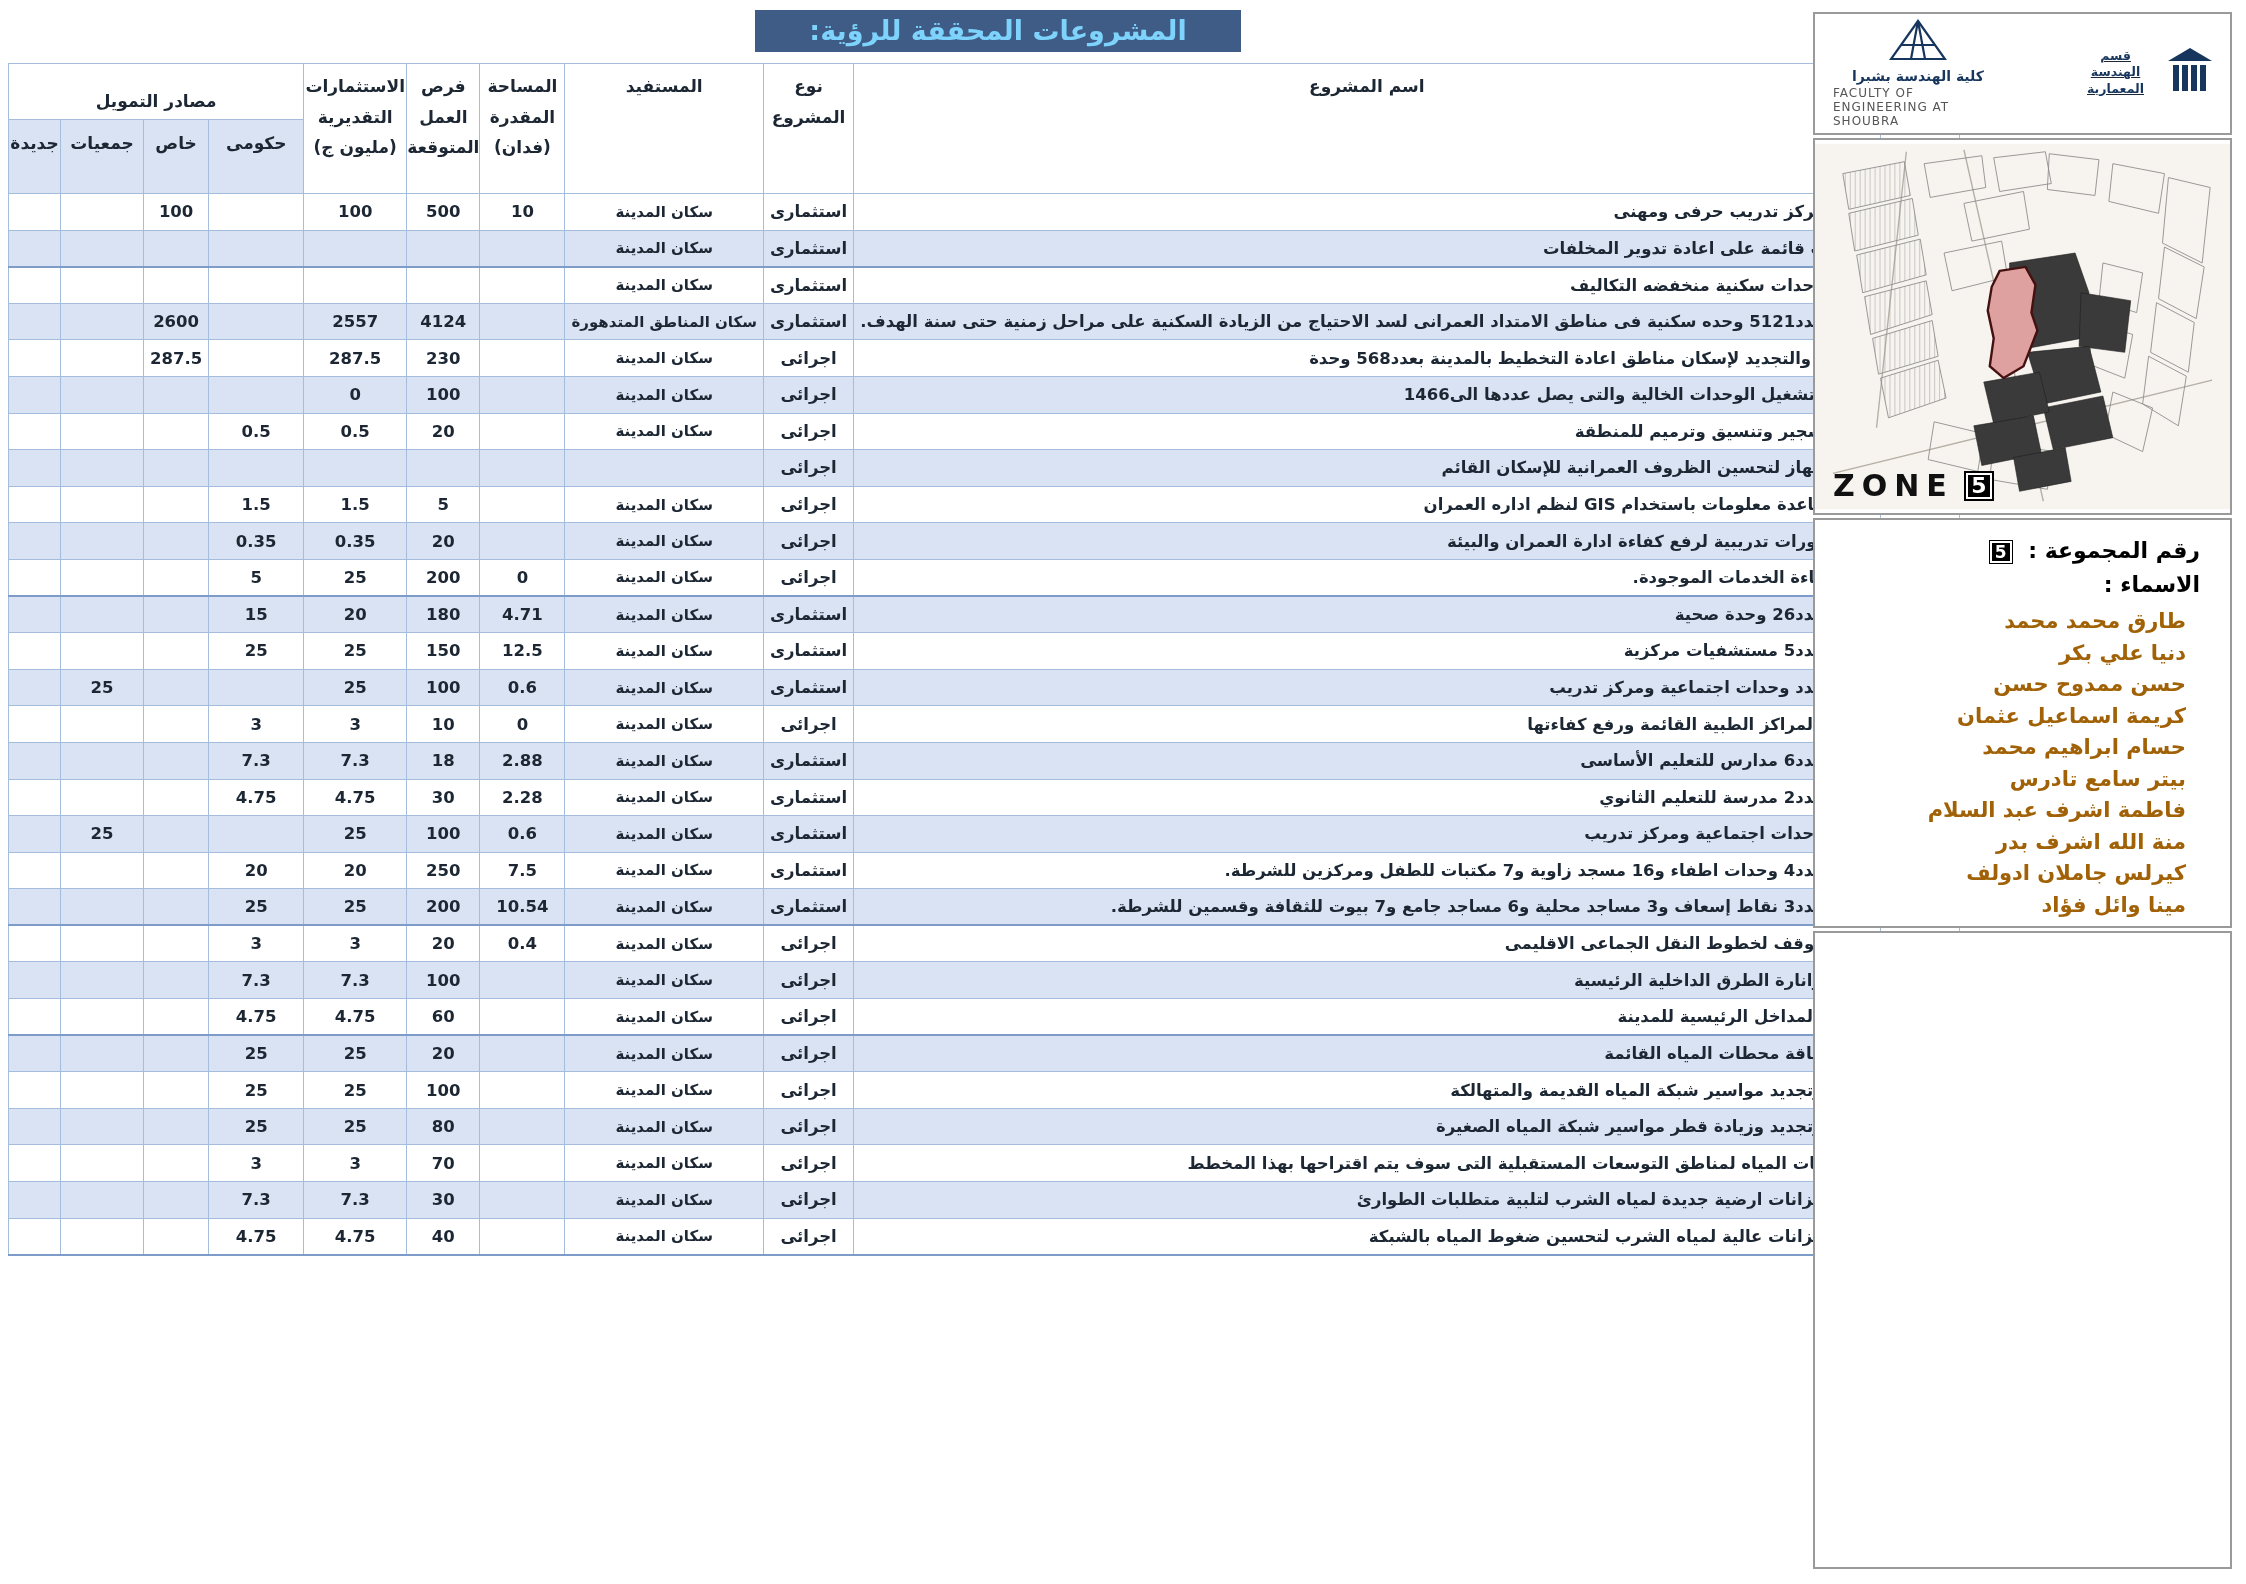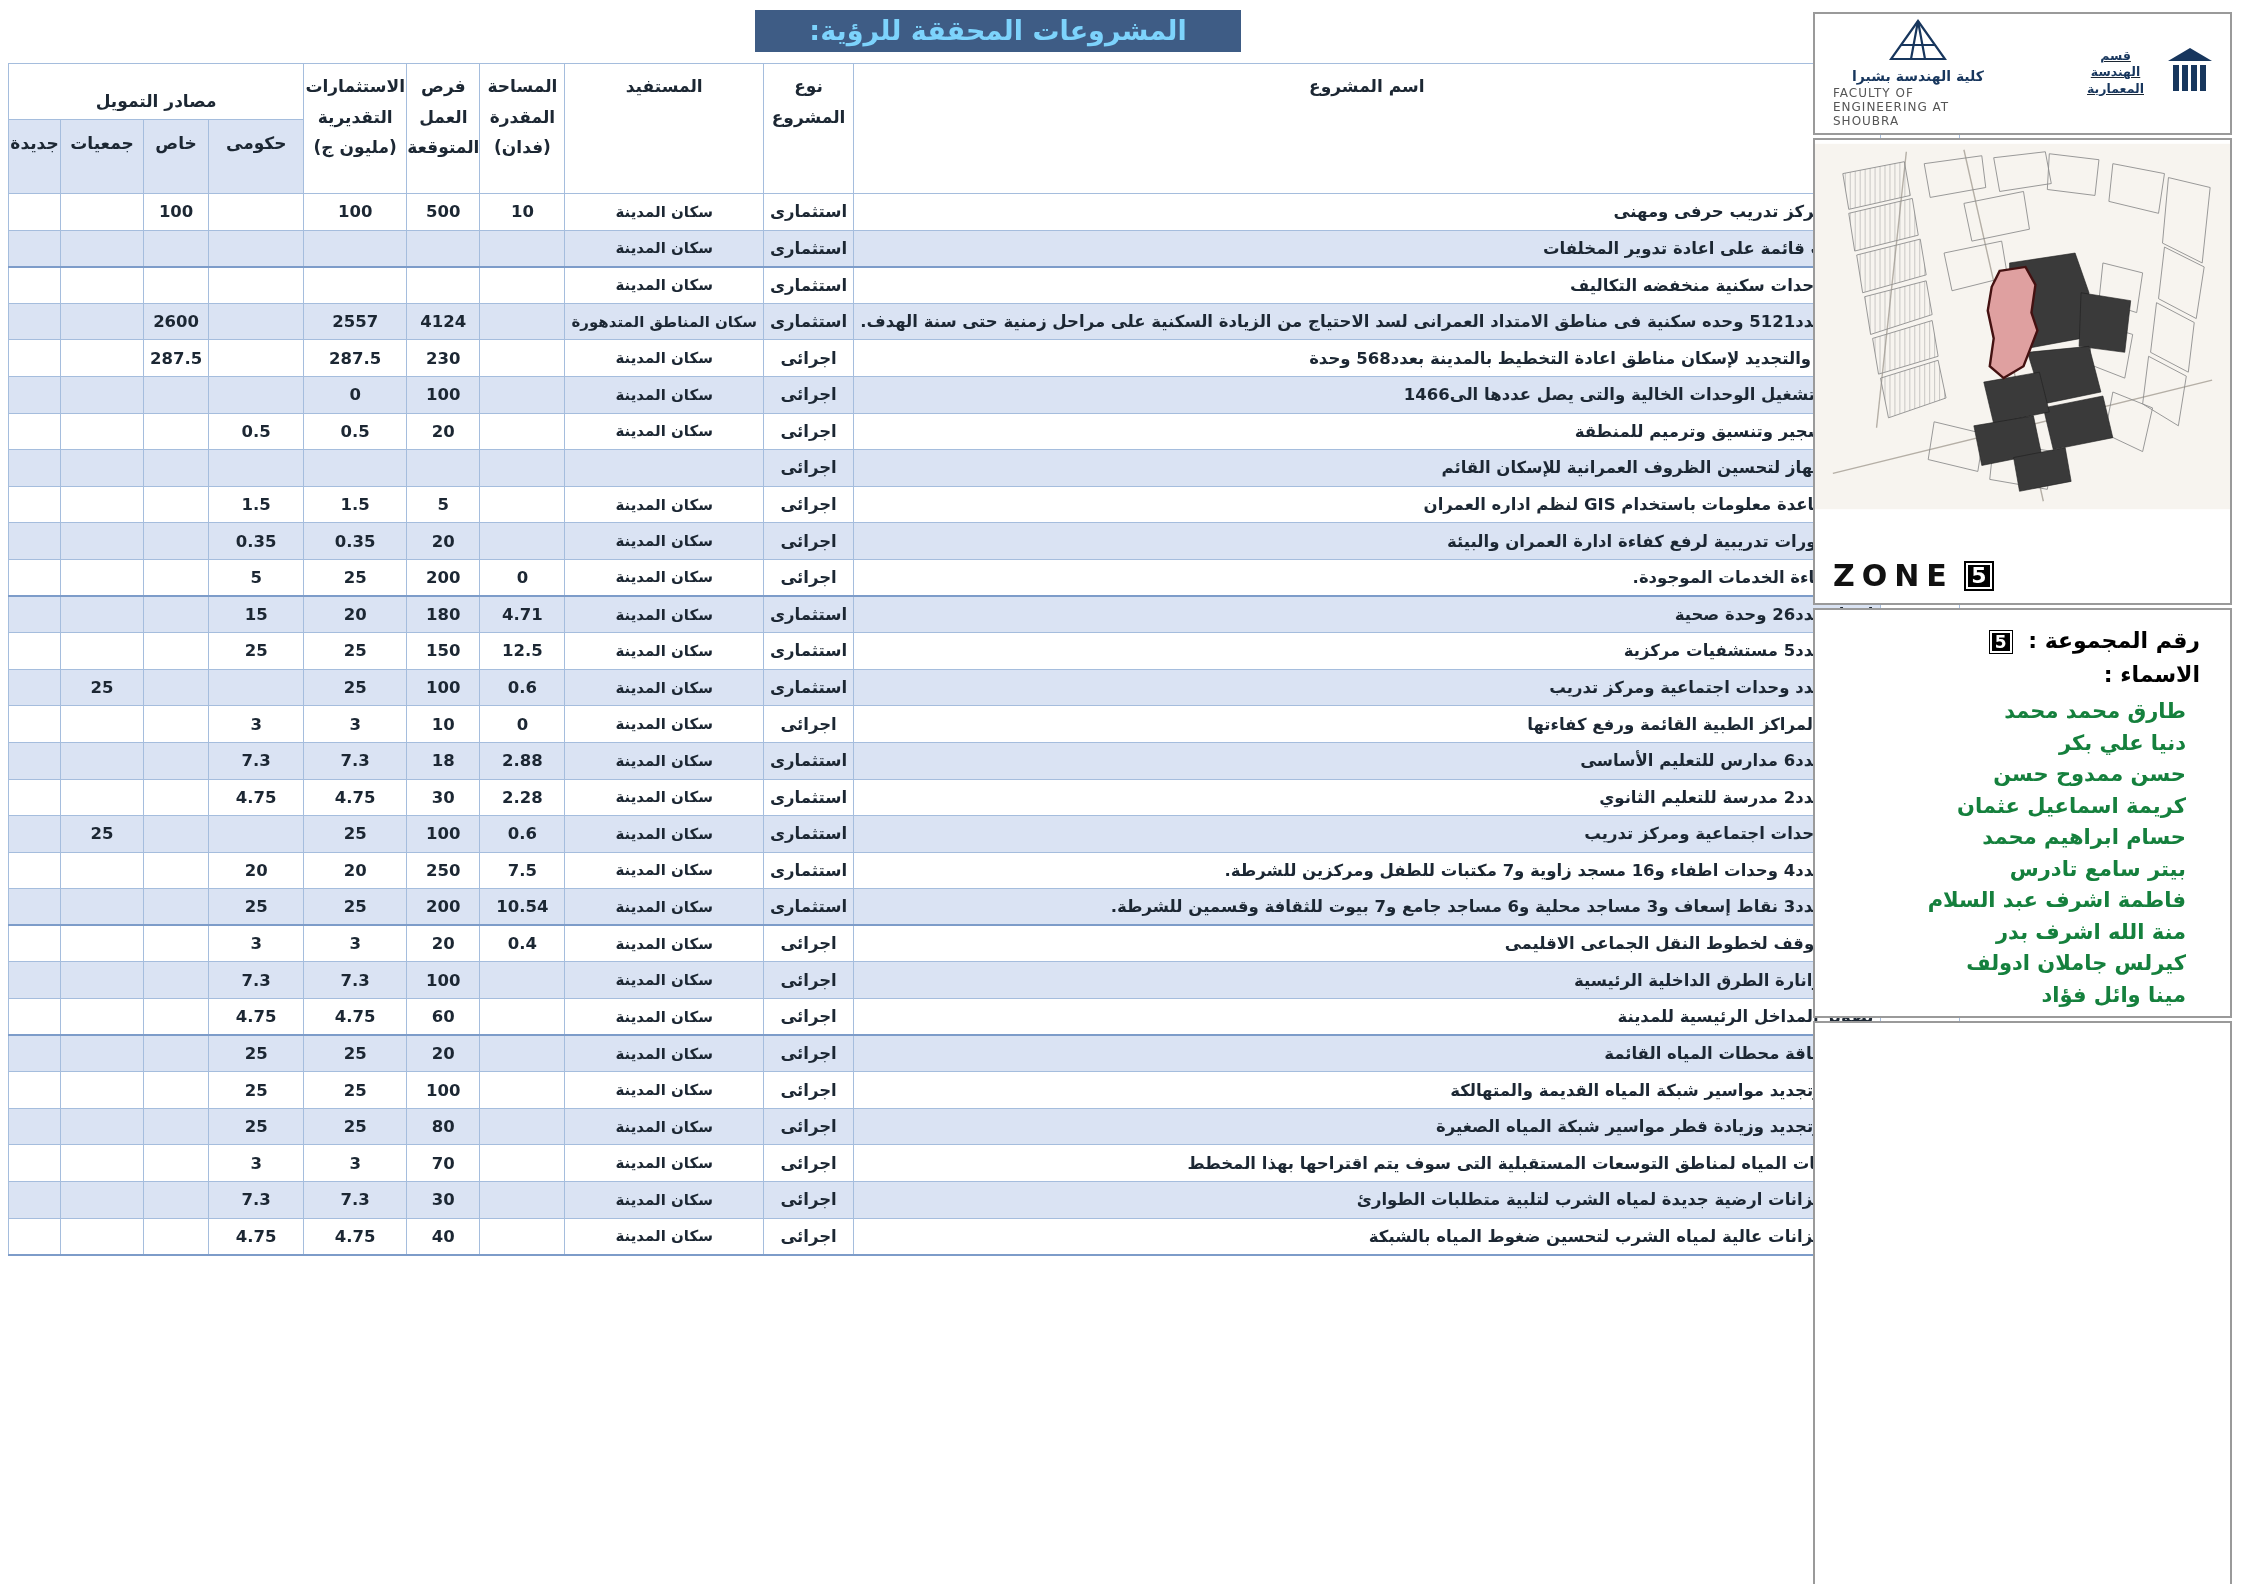--- a/index.html
+++ b/index.html
@@ -35,39 +35,39 @@
   td.num{text-align:center;direction:ltr;white-space:nowrap;}
   td.benef{font-size:15px;}
   tbody tr.stripe td.d{background:var(--shade);}
   tbody tr.group-end td{border-bottom:2px solid var(--strong);}
   thead tr.h2 th,thead tr.h1 th{border-color:var(--border);}
 
   
   .side{position:absolute;left:1813px;top:12px;width:419px;}
   .side-box{border:2px solid #9a9a9a;background:#fff;margin-bottom:3px;position:relative;}
   .logos-box{height:123px;display:flex;align-items:center;justify-content:space-between;padding:0 18px;}
-  .map-box{height:467px;overflow:hidden;}
+  .map-box{height:377px;overflow:hidden;}
   .names-box{height:410px;direction:rtl;padding:14px 30px 0 10px;}
   .empty-box{height:638px;}
 
   .faculty-logo{display:flex;flex-direction:column;align-items:center;width:170px;}
   .faculty-name{font-size:14px;font-weight:bold;color:var(--navy);margin-top:3px;direction:rtl;}
   .faculty-sub{font-size:12px;letter-spacing:1px;color:#555;margin-top:2px;}
   .dept-logo{display:flex;align-items:flex-start;gap:24px;text-decoration:underline;}
   .dept-name{font-size:12.5px;font-weight:bold;color:var(--navy);text-align:center;white-space:pre-line;line-height:1.35;direction:rtl;}
 
   .zone-tag{position:absolute;left:18px;bottom:10px;display:flex;align-items:center;gap:10px;}
   .zone-word{font-size:30px;font-weight:bold;letter-spacing:7px;color:#111;}
   .num-square{display:inline-flex;align-items:center;justify-content:center;background:#000;color:#fff;font-weight:bold;}
   .zone-square{width:30px;height:30px;font-size:22px;border:2px solid #000;box-shadow:inset 0 0 0 2px #fff;}
   .group-square{width:24px;height:24px;font-size:17px;border:1px solid #000;box-shadow:inset 0 0 0 2px #fff;margin-right:8px;vertical-align:middle;}
 
   .team-line{font-size:22px;font-weight:bold;line-height:34px;color:#000;}
   .team-names{margin-top:4px;padding-left:4px;}
-  .team-name{font-size:21px;font-weight:bold;line-height:31.5px;color:#15803d;padding-right:14px;}
+  .team-name{font-size:21px;font-weight:bold;line-height:31.5px;color:#a16207;padding-right:14px;}
 </style>
 </head>
 <body>
 
 <div class="page">
 
   <div class="banner">
     <span class="banner-text">المشروعات المحققة للرؤية:</span>
     <span class="quote-icon">
       <svg width="26" height="18" viewBox="0 0 26 18">

